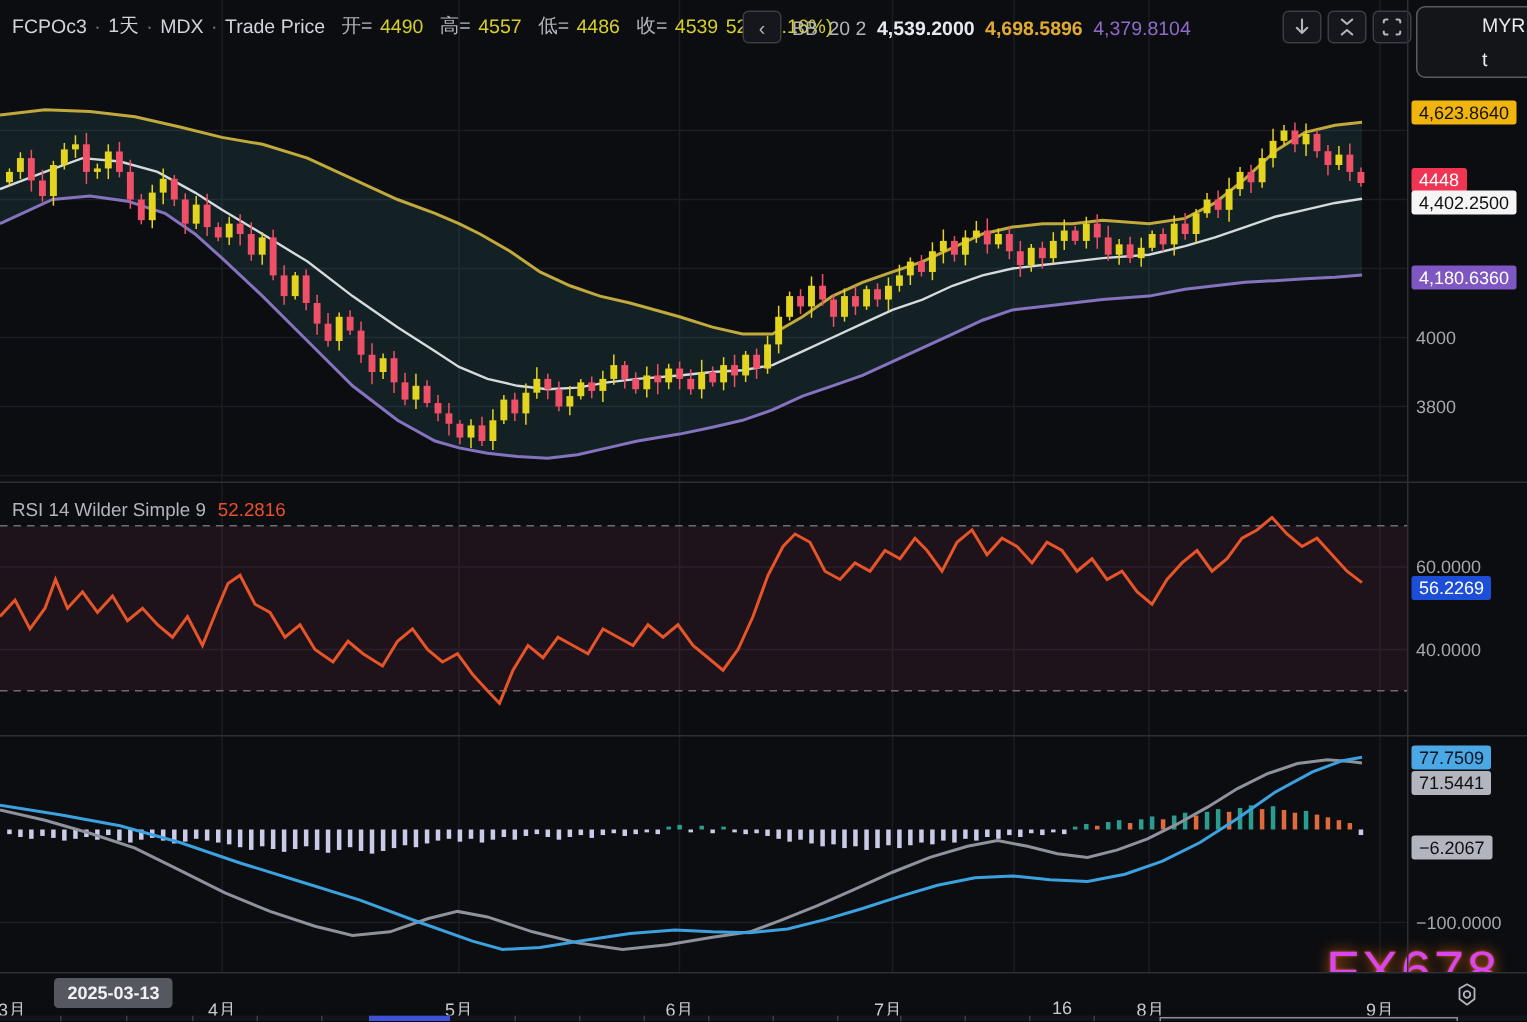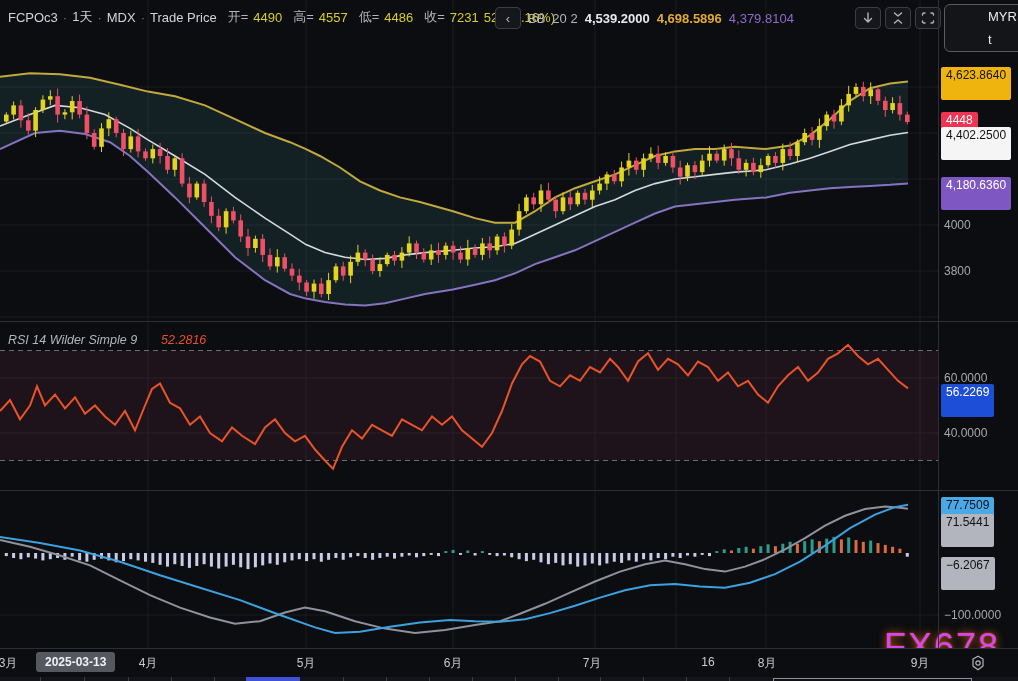--- a/index.html
+++ b/index.html
@@ -15,27 +15,27 @@
   .sq-btn{width:24px;height:20px;border:1px solid #3a3d45;border-radius:4px;background:#16171c;
           display:flex;align-items:center;justify-content:center;color:#b2b5be;font-size:13px;cursor:pointer;}
   .bb-name{color:#b2b5be;}
   .bb-basis{color:#e6e9ef;font-weight:600;}
   .bb-upper{color:#e0a92f;font-weight:600;}
   .bb-lower{color:#8f6bc9;}
   .chart-btns{top:7px;left:855px;display:flex;gap:4px;}
   .cur-box{top:4px;left:944px;width:68px;height:46px;border:1px solid #5a5c64;border-radius:6px;background:#141519;padding-left:36px;}
   .cur-row{height:23px;display:flex;align-items:center;justify-content:space-between;padding:0 7px;font-size:13px;color:#e8eaee;cursor:pointer;}
   .chev{color:#9ea2ab;font-size:10px;}
-  .badge{position:absolute;left:941px;height:33px;line-height:16px;font-size:12px;padding:0 5px;border-radius:2px;white-space:nowrap;}
+  .badge{position:absolute;left:941px;height:16px;line-height:16px;font-size:12px;padding:0 5px;border-radius:2px;white-space:nowrap;}
   .tick{position:absolute;left:944px;font-size:12px;color:#a4a7ae;line-height:14px;}
-  .pane-title{font-size:12.5px;white-space:nowrap;display:flex;gap:24px;align-items:center;font-style:italic;}
+  .pane-title{font-size:12.5px;white-space:nowrap;display:flex;gap:8px;align-items:center;}
   .sep-h{position:absolute;left:0;width:1018px;height:1px;background:#2c2f36;}
   .sep-v{position:absolute;top:0;left:938px;width:1px;height:681px;background:#2c2f36;}
   .time-axis{position:absolute;top:648px;left:0;width:1018px;height:29px;background:#0c0d10;border-top:1px solid #2c2f36;}
-  .t-lbl{position:absolute;top:6px;font-size:12px;color:#c8cad0;transform:translateX(-50%);white-space:nowrap;}
+  .t-lbl{position:absolute;top:16px;font-size:12px;color:#c8cad0;transform:translateX(-50%);white-space:nowrap;}
   .t-badge{position:absolute;top:3px;left:36px;background:#56585f;color:#f0f1f4;font-size:12px;padding:3px 9px;border-radius:3px;font-weight:bold;}
   .watermark{position:absolute;left:884px;top:626px;font-size:36px;letter-spacing:2px;color:#d946ef;
              text-shadow:0 0 9px rgba(255,120,20,0.8),0 0 2px rgba(255,120,20,0.6);}
   .gear{position:absolute;left:966px;top:652px;width:24px;height:22px;display:flex;align-items:center;justify-content:center;cursor:pointer;}
   .bstrip{position:absolute;top:677px;left:0;width:1018px;height:4px;background:#131419;overflow:hidden;}
   .bcell{position:absolute;top:0;width:1px;height:4px;background:#3a3d45;}
   .bblue{position:absolute;top:0;left:246px;width:54px;height:4px;background:#141d4e;border:2px solid #3f51d6;box-sizing:border-box;}
   .bbox{position:absolute;top:1px;left:773px;width:197px;height:6px;border:1px solid #8a8d95;background:#101114;}
   svg{display:block;}
 </style>
@@ -455,21 +455,21 @@
     <span>MDX</span>
     <span class="dim">·</span>
     <span>Trade Price</span>
     <span class="lbl"><span>开=</span></span>
     <span class="yv">4490</span>
     <span class="lbl">高=</span>
     <span class="yv">4557</span>
     <span class="lbl">低=</span>
     <span class="yv">4486</span>
     <span class="lbl">收=</span>
-    <span class="yv">7231</span>
+    <span class="yv">4539</span>
     <span class="yv">52 (+1.16%)</span>
   </div>
 
   <div class="abs bb-bar">
     <div class="sq-btn">
       <span>‹</span>
     </div>
     <span class="bb-name">BB</span>
     <span class="bb-name">20 2</span>
     <span class="bb-basis">4,539.2000</span>

